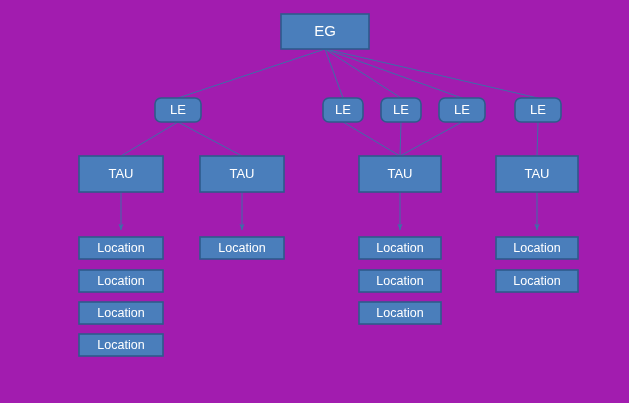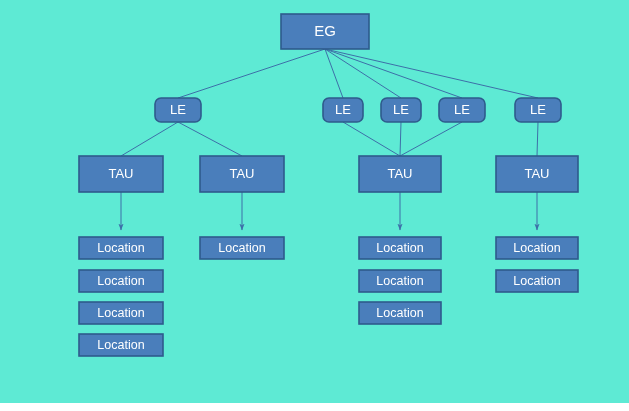--- a/index.html
+++ b/index.html
@@ -10,21 +10,21 @@
   body {
     width: 629px;
     height: 411px;
     font-family: "Liberation Sans", sans-serif;
     overflow: hidden;
   }
   #diagram-canvas {
     position: relative;
     width: 629px;
     height: 403px;
-    background: #5eead4;
+    background: #a21caf;
   }
   svg.layer {
     position: absolute;
     top: 0;
     left: 0;
     width: 629px;
     height: 411px;
   }
   .node-label {
     font-family: "Liberation Sans", sans-serif;

